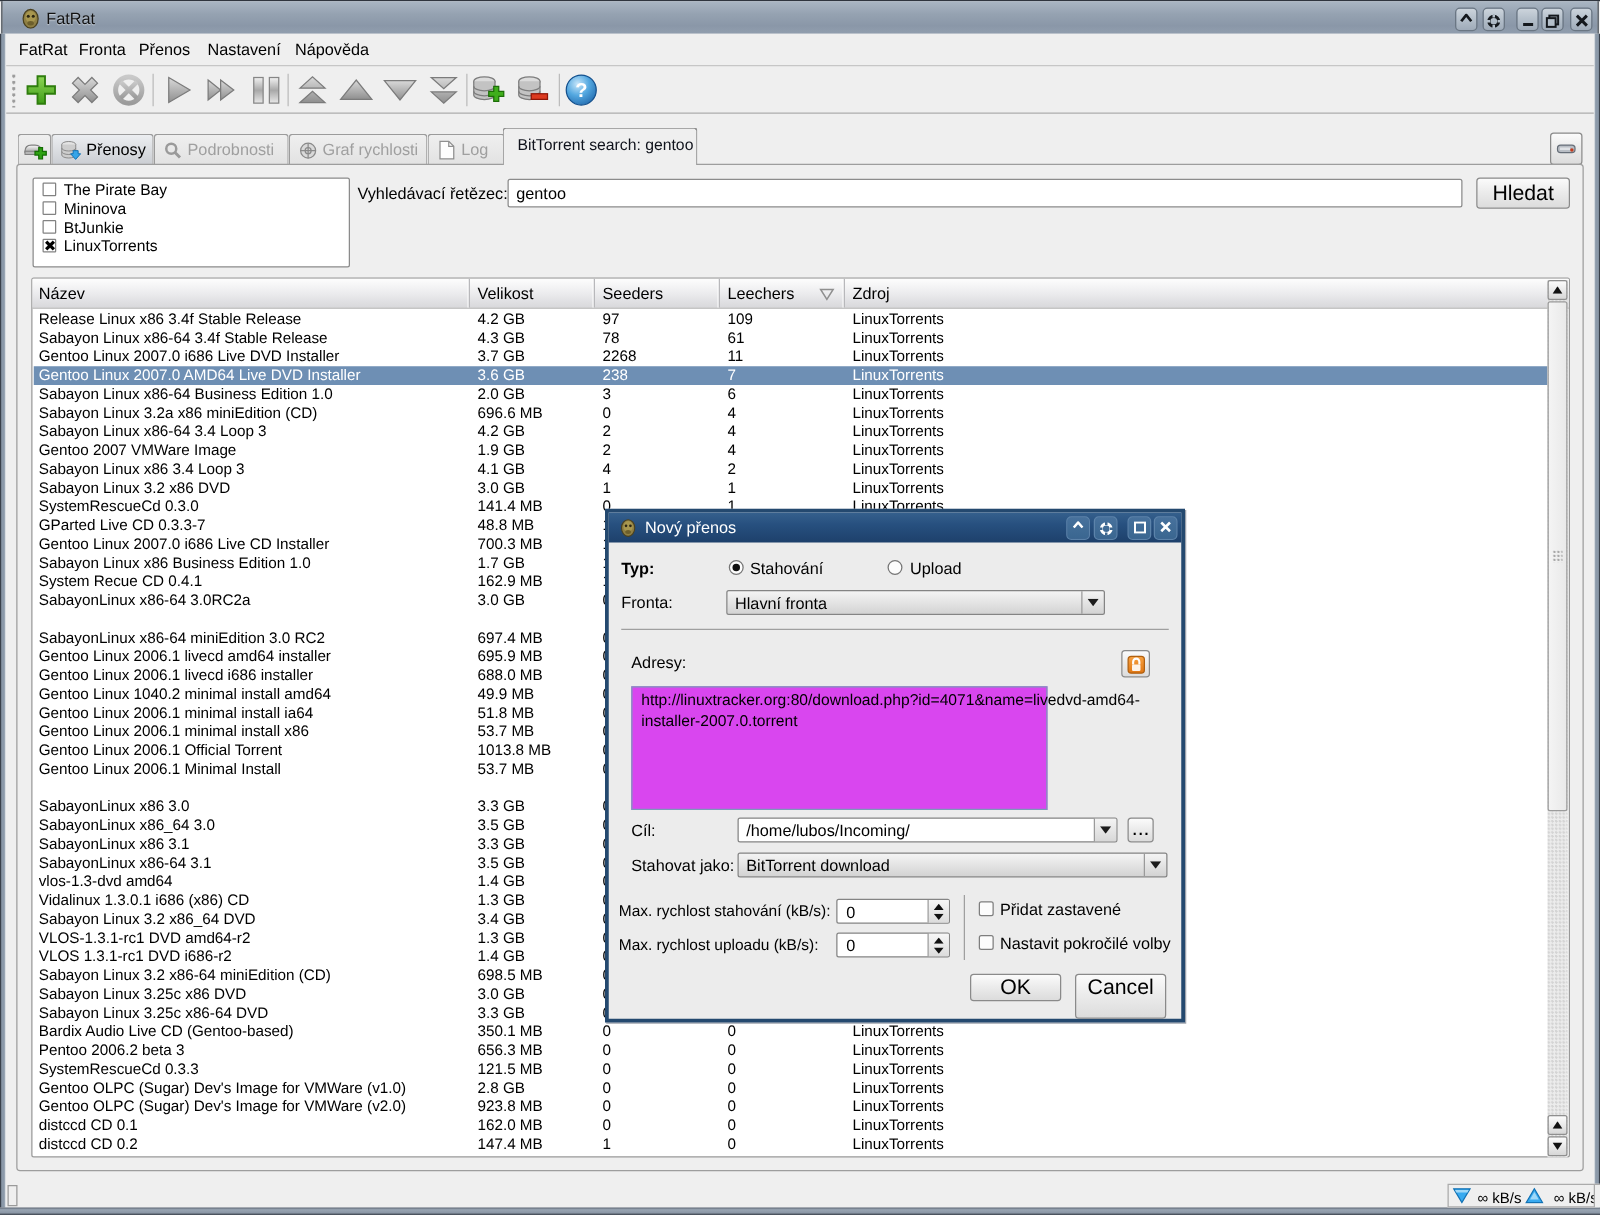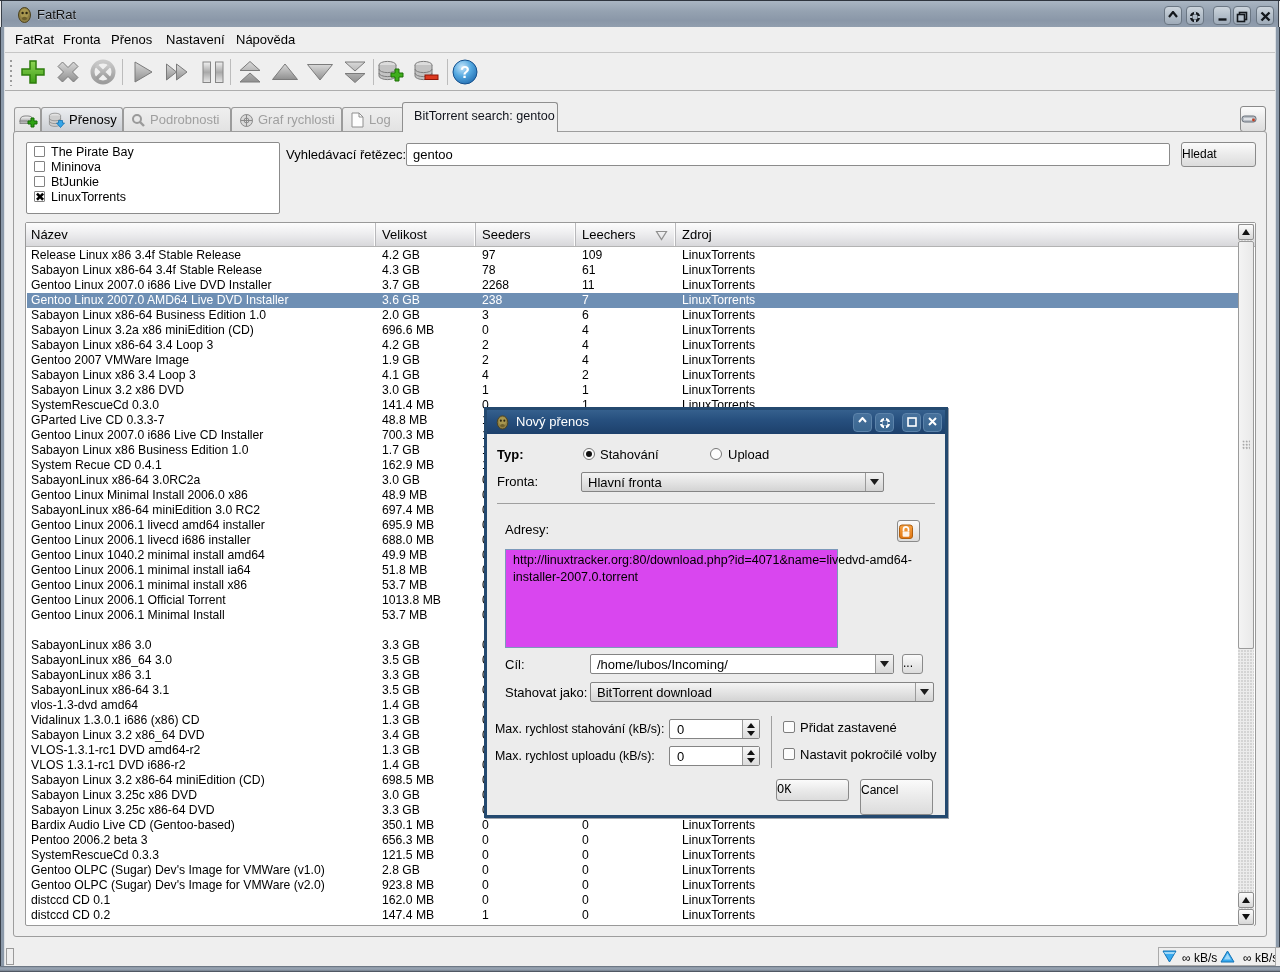--- a/index.html
+++ b/index.html
@@ -39,21 +39,21 @@
 #sites{left:26px;top:142px;width:254px;height:72px;background:#fff;border:1px solid #8b8b8b;border-radius:2px;}
 .srow{position:absolute;left:7px;height:15px;font-size:12.5px;color:#000;white-space:nowrap;}
 .cbx{position:absolute;left:0;top:1px;width:11px;height:11px;background:#fff;border:1px solid #828282;border-radius:1px;}
 .slbl{position:absolute;left:17px;top:0px;}
 
 #q-label{left:286px;top:147px;font-size:13px;}
 #q-input{left:406px;top:143px;width:764px;height:23px;background:#fff;border:1px solid #8b8b8b;border-radius:2px;
   font-size:13px;padding:3px 0 0 6px;}
 .btn{position:absolute;border:1px solid #8a8a8a;border-radius:3px;
   background:linear-gradient(180deg,#fbfbfb 0%,#ececec 45%,#dcdcdc 100%);
-  font-size:12px;color:#000;}
+  font-size:17px;color:#000;text-align:center;}
 
 #table{left:25px;top:222px;width:1231px;height:704px;border:1px solid #999;border-radius:2px;background:#fff;}
 #thead{position:absolute;left:0;top:0;width:1229px;height:24px;
   background:linear-gradient(180deg,#fdfdfd 0%,#ececee 50%,#d8d8db 100%);
   border-bottom:1px solid #b3b3b3;}
 .hsec{position:absolute;top:0;height:23px;border-right:1px solid #b8b8bb;box-shadow:inset -1px 0 0 #fdfdfd;}
 .hlbl{position:absolute;top:4px;left:5px;font-size:13px;color:#000;}
 .trow{position:absolute;left:1px;width:1212px;height:15px;font-size:12.2px;color:#000;background:#fff;}
 .trow.sel{background:#6e8fb4;color:#fff;}
 .trow span{position:absolute;top:0px;white-space:nowrap;overflow:hidden;}
@@ -443,27 +443,20 @@
         <span class="c3">0</span>
         <span class="c4">LinuxTorrents</span>
       </div>
 <div class="trow" style="top:225px">
         <span class="c0">SabayonLinux x86-64 3.0RC2a</span>
         <span class="c1">3.0 GB</span>
         <span class="c2">0</span>
         <span class="c3">0</span>
         <span class="c4">LinuxTorrents</span>
       </div>
-<div class="trow" style="top:240px">
-        <span class="c0">Gentoo Linux Minimal Install 2006.0 x86</span>
-        <span class="c1">48.9 MB</span>
-        <span class="c2">0</span>
-        <span class="c3">0</span>
-        <span class="c4">LinuxTorrents</span>
-      </div>
 <div class="trow" style="top:255px">
         <span class="c0">SabayonLinux x86-64 miniEdition 3.0 RC2</span>
         <span class="c1">697.4 MB</span>
         <span class="c2">0</span>
         <span class="c3">0</span>
         <span class="c4">LinuxTorrents</span>
       </div>
 <div class="trow" style="top:270px">
         <span class="c0">Gentoo Linux 2006.1 livecd amd64 installer</span>
         <span class="c1">695.9 MB</span>
@@ -800,15 +793,15 @@
     </span>
   </div>
 
   <div style="position:absolute;left:284px;top:306px;width:1px;height:52px;background:#9f9f9f;"></div>
 
   <span class="dcb" style="left:296px;top:311px;"></span>
   <span class="dlbl" style="left:313px;top:310px;">Přidat zastavené</span>
   <span class="dcb" style="left:296px;top:338px;"></span>
   <span class="dlbl" style="left:313px;top:337px;">Nastavit pokročilé volby</span>
 
-  <div class="btn" style="left:289px;top:369px;width:73px;height:22px;line-height:20px;font-family:Liberation Mono, monospace;">OK</div>
+  <div class="btn" style="left:289px;top:369px;width:73px;height:22px;line-height:20px;">OK</div>
   <div class="btn" style="left:373px;top:369px;width:73px;height:36px;line-height:20px;">Cancel</div>
 </div>
 
 </body></html>

